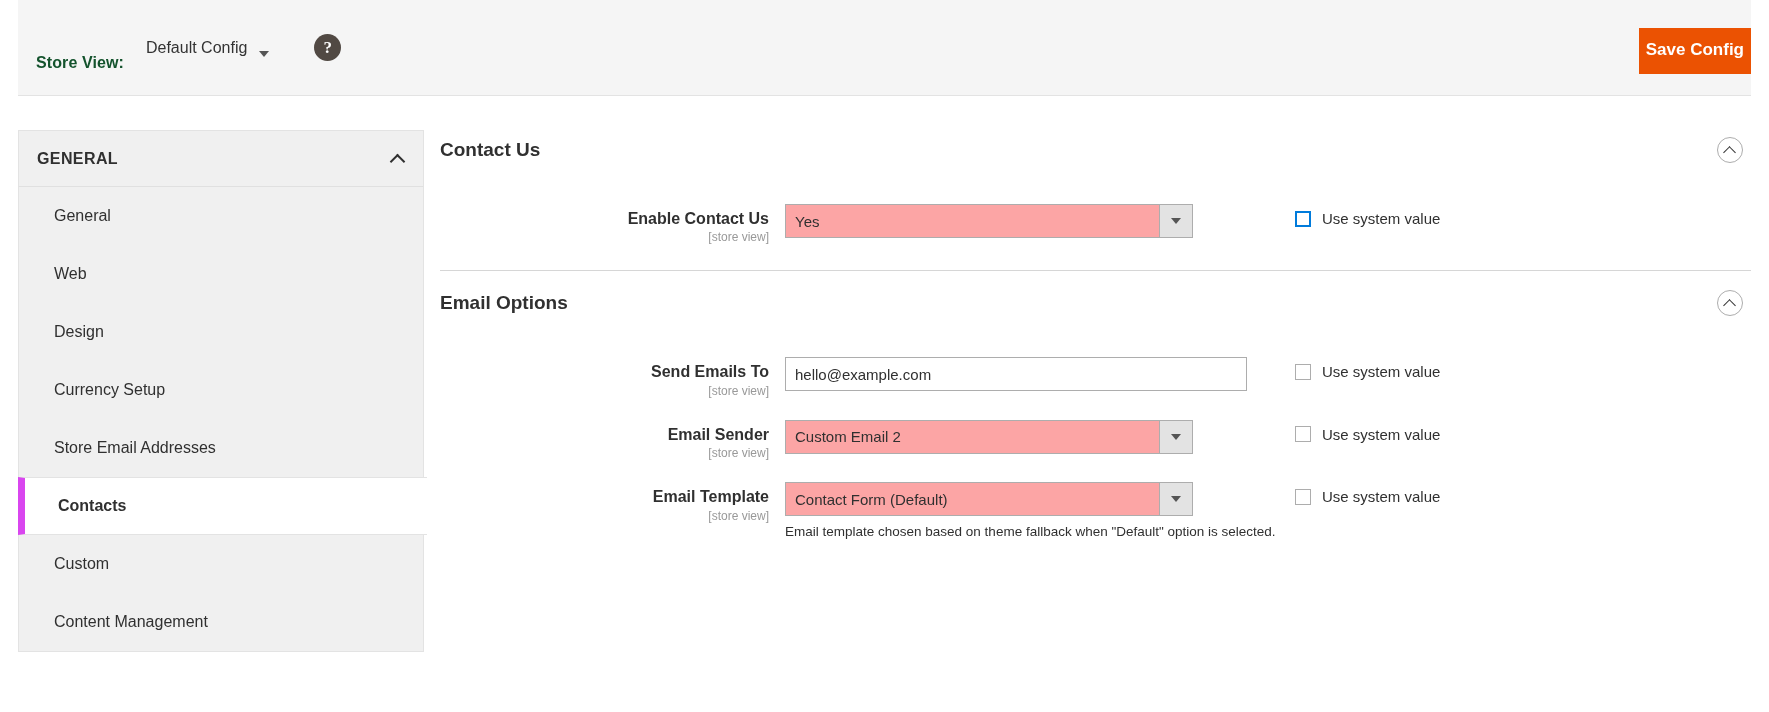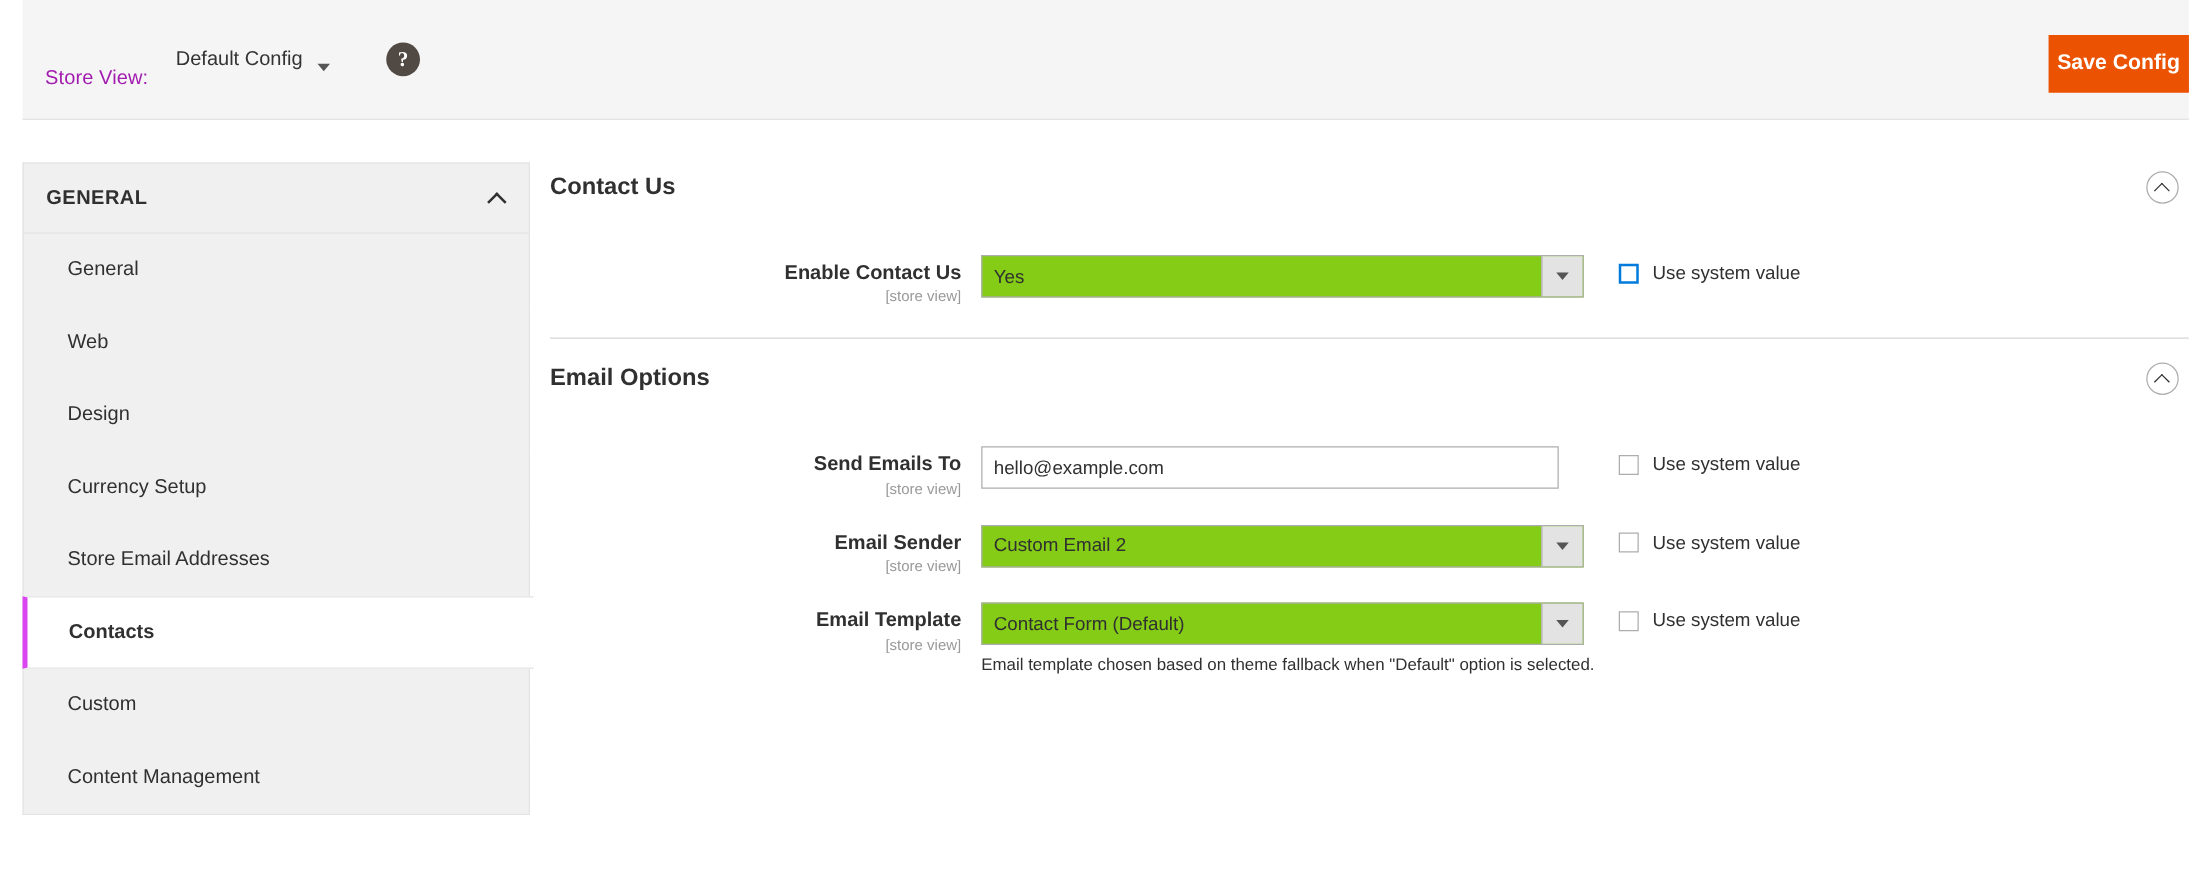--- a/index.html
+++ b/index.html
@@ -19,22 +19,22 @@
     left: 18px; top: 0px;
     width: 1733px; height: 96px;
     background: #f5f5f5;
     border-bottom: 1px solid #e3e3e3;
     display: flex;
     align-items: center;
   }
   .store-view-label {
     margin-left: 18px;
     font-size: 16px;
-    font-weight: normal;
-    color: #a21caf;
+    font-weight: bold;
+    color: #14532d;
     letter-spacing: .1px;
     margin-top: 30px;
   }
   .store-view-select {
     margin-left: 22px;
     display: flex;
     align-items: flex-end;
     cursor: pointer;
     color: #333333;
     font-size: 16px;
@@ -121,21 +121,21 @@
     display: flex;
     align-items: center;
     padding-left: 35px;
     font-size: 16px;
     color: #303030;
     cursor: pointer;
     border-bottom: 1px solid #f0f0f0;
   }
   .sidebar-item.active {
     background: #ffffff;
-    border-left: 4px solid #d946ef;
+    border-left: 7px solid #d946ef;
     margin-left: -1px;
     padding-left: 33px;
     font-weight: bold;
     width: 409px;
     border-top: 1px solid #e3e3e3;
     border-bottom: 1px solid #e3e3e3;
   }
 
   
   .content {
@@ -206,24 +206,24 @@
     height: 34px;
     border: 1px solid #adadad;
     background: #ffffff;
     font-size: 15px;
     color: #303030;
     padding: 0 9px;
     font-family: "Liberation Sans", sans-serif;
     outline: none;
   }
   .select-wrap {
-    width: 482px;
+    width: 408px;
     height: 34px;
     border: 1px solid #adadad;
-    background: #84cc16;
+    background: #fca5a5;
     display: flex;
     align-items: center;
     position: relative;
     cursor: pointer;
     text-align: right;
   }
   .select-wrap .sel-text {
     padding-left: 9px;
     font-size: 15px;
     color: #303030;

